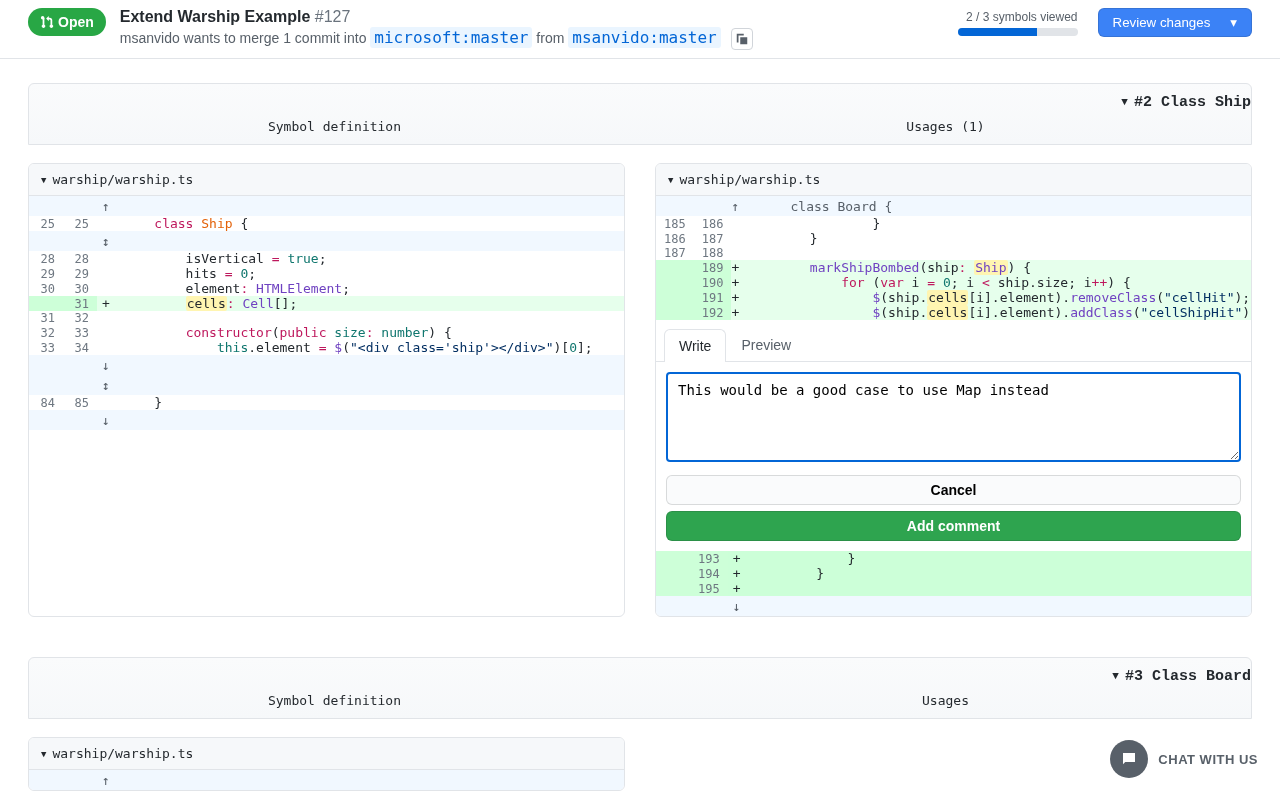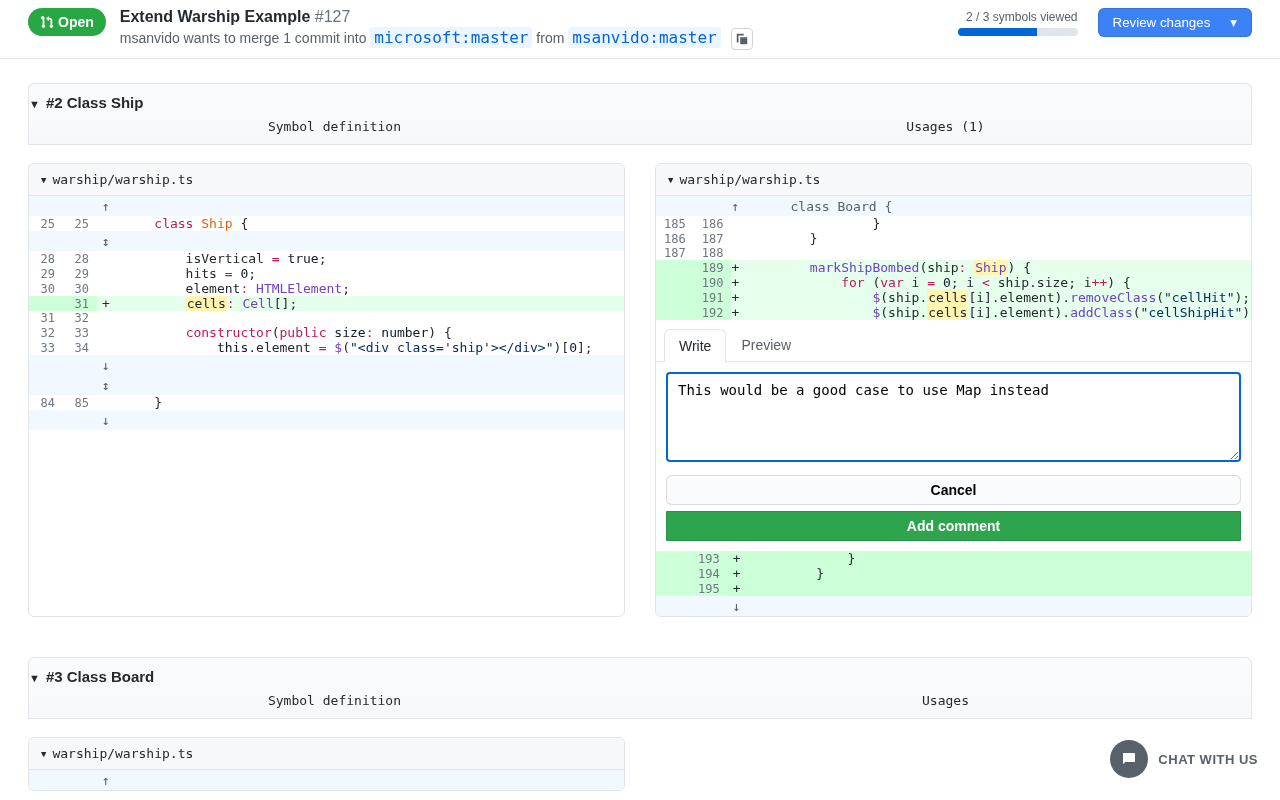--- a/index.html
+++ b/index.html
@@ -57,21 +57,21 @@
   }
 
   .section-header {
     background: linear-gradient(#fafbfc,#f6f8fa);
     border:1px solid #e1e4e8;
     border-radius:6px 6px 0 0;
     margin: 24px 28px 0;
     padding: 10px 0;
   }
   .section-title {
-    text-align:left; font-family: Liberation Sans, sans-serif;
+    text-align:right; font-family: Liberation Mono, monospace;
     font-size: 15px; font-weight:600;
   }
   .section-title .caret { font-size:11px; margin-right:6px; vertical-align:middle;}
   .section-columns {
     display:grid; grid-template-columns:1fr 1fr;
     margin-top:8px;
   }
   .col-label {
     text-align:center; font-family: SFMono-Regular, Consolas, monospace;
     font-size:13px; color:#24292e;
@@ -97,34 +97,34 @@
   td.code { padding:0 8px; white-space:pre; }
   tr.exp td { background:#f1f8ff; text-align:center; color:#586069; height:20px; }
   tr.exp td.wide { text-align:left; padding-left:20px;}
   tr.add td.num { background:#cdffd8; }
   tr.add td.sign { background:#e6ffec; }
   tr.add td.code { background:#e6ffec; }
   tr.addstrong td.num { background:#cdffd8;}
   tr.addstrong td.sign, tr.addstrong td.code { background:#ccffd8; }
   tr.ctx td { background:#fff; }
   .hl { background:#fff5b1; padding:0 1px; border-radius:2px;}
-  .k-blue { color:#0f172a;} .k-red{color:#be185d;} .k-purple{color:#6f42c1;} .k-nav{color:#032f62;} .k-orange{color:#e36209;}
+  .k-blue { color:#0f766e;} .k-red{color:#be185d;} .k-purple{color:#6f42c1;} .k-nav{color:#032f62;} .k-orange{color:#e36209;}
 
   .comment-wrap { margin:0; border-top:none; }
   .tabs { display:flex; border-bottom:1px solid #e1e4e8; background:#fff; padding:8px 8px 0;}
   .tab { padding:8px 14px; font-size:14px; color:#586069; cursor:pointer; border:1px solid transparent; border-bottom:none; border-radius:6px 6px 0 0;}
   .tab.active { background:#fff; border-color:#e1e4e8; color:#24292e; font-weight:400; position:relative; top:1px;}
   .comment-body { padding:10px; background:#fff;}
   .comment-body textarea {
     width:100%; height:90px; border:2px solid #0366d6; border-radius:4px;
     padding:8px 10px; font-size:14px; resize:vertical; outline:none;
   }
   .comment-actions { display:flex; justify-content:center; gap:6px; padding:0 10px 10px;flex-direction:column; }
   .btn-default { background:#fafbfc; border:1px solid rgba(27,31,35,0.15); padding:6px 14px; border-radius:6px; font-weight:600; cursor:pointer; font-size:14px;}
-  .btn-primary { background:#2ea44f; border:1px solid rgba(27,31,35,0.15); color:#fff; padding:6px 14px; border-radius:1px; font-weight:600; cursor:pointer; font-size:14px;}
+  .btn-primary { background:#2ea44f; border:1px solid rgba(27,31,35,0.15); color:#fff; padding:6px 14px; border-radius:6px; font-weight:600; cursor:pointer; font-size:14px;}
 
   .chat-fab {
     position:fixed; right:22px; bottom:22px; display:flex; align-items:center; gap:10px;
   }
   .chat-fab .circle {
     width:38px;height:38px;border-radius:50%;background:#586069;display:flex;align-items:center;justify-content:center;
   }
   .chat-fab .circle svg{fill:#fff;width:18px;height:18px;}
   .chat-fab span{font-weight:600;color:#586069;letter-spacing:0.5px;font-size:13px;}
 </style>

